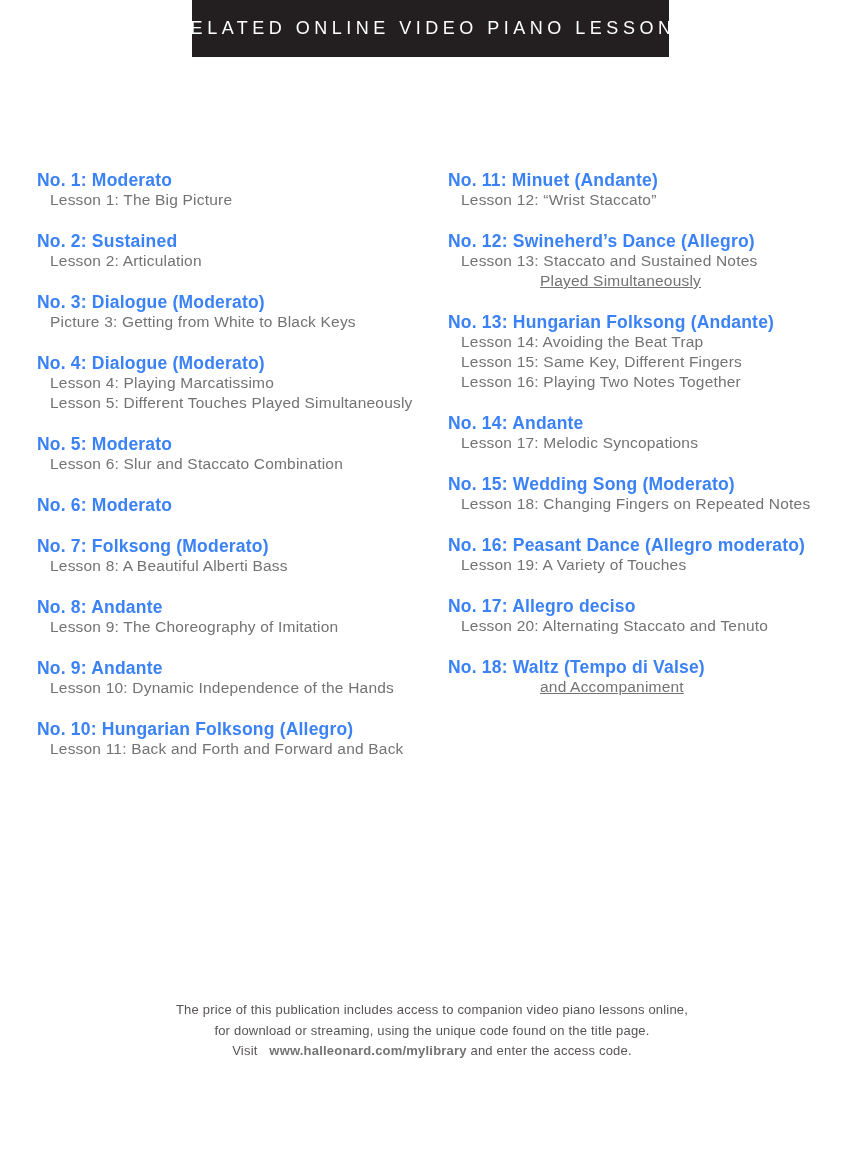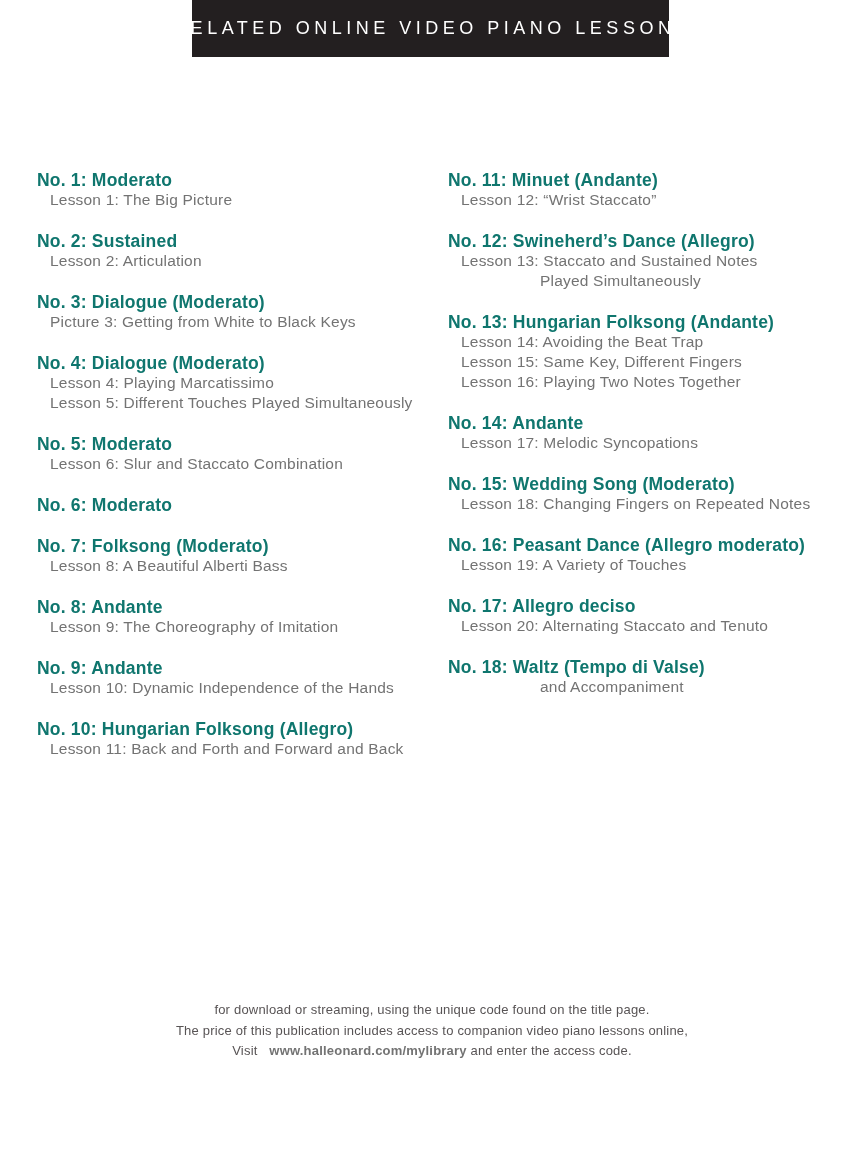--- a/index.html
+++ b/index.html
@@ -42,34 +42,34 @@
     display: flex;
   }
   .col { flex: none; }
   .col-left  { width: 411px; }
   .col-right { width: 399px; }
 
   .entry { margin-bottom: 21px; }
   .entry-title {
     font-size: 17.5px;
     font-weight: bold;
-    color: #0f766e;
+    color: #3b82f6;
     line-height: 20px;
     letter-spacing: 0.2px;
     white-space: nowrap;
   }
   .lesson-line {
     font-size: 15.5px;
     color: #737373;
     line-height: 20px;
     letter-spacing: 0.2px;
     padding-left: 13px;
     white-space: nowrap;
   }
-  .lesson-line.cont { padding-left: 92px; }
+  .lesson-line.cont { padding-left: 92px; text-decoration: underline; }
 
   
   .footer {
     position: absolute;
     left: 0;
     right: 0;
     top: 1000px;
     text-align: center;
     font-size: 13px;
     color: #585455;
@@ -163,18 +163,18 @@
           <div class="lesson-line">Lesson 20: Alternating Staccato and Tenuto</div>
         </div>
         <div class="entry">
           <div class="entry-title">No. 18: Waltz (Tempo di Valse)</div>
           <div class="lesson-line cont">and Accompaniment</div>
         </div>
       </div>
   </div>
 
   <div class="footer">
+    <div>The price of this publication includes access to companion video piano lessons online,</div>
     <div>for download or streaming, using the unique code found on the title page.</div>
-    <div>The price of this publication includes access to companion video piano lessons online,</div>
     <div><span>Visit </span><span class="bold">www.halleonard.com/mylibrary</span><span> and enter the access code.</span></div>
   </div>
 
 </div>
 
 </body></html>

